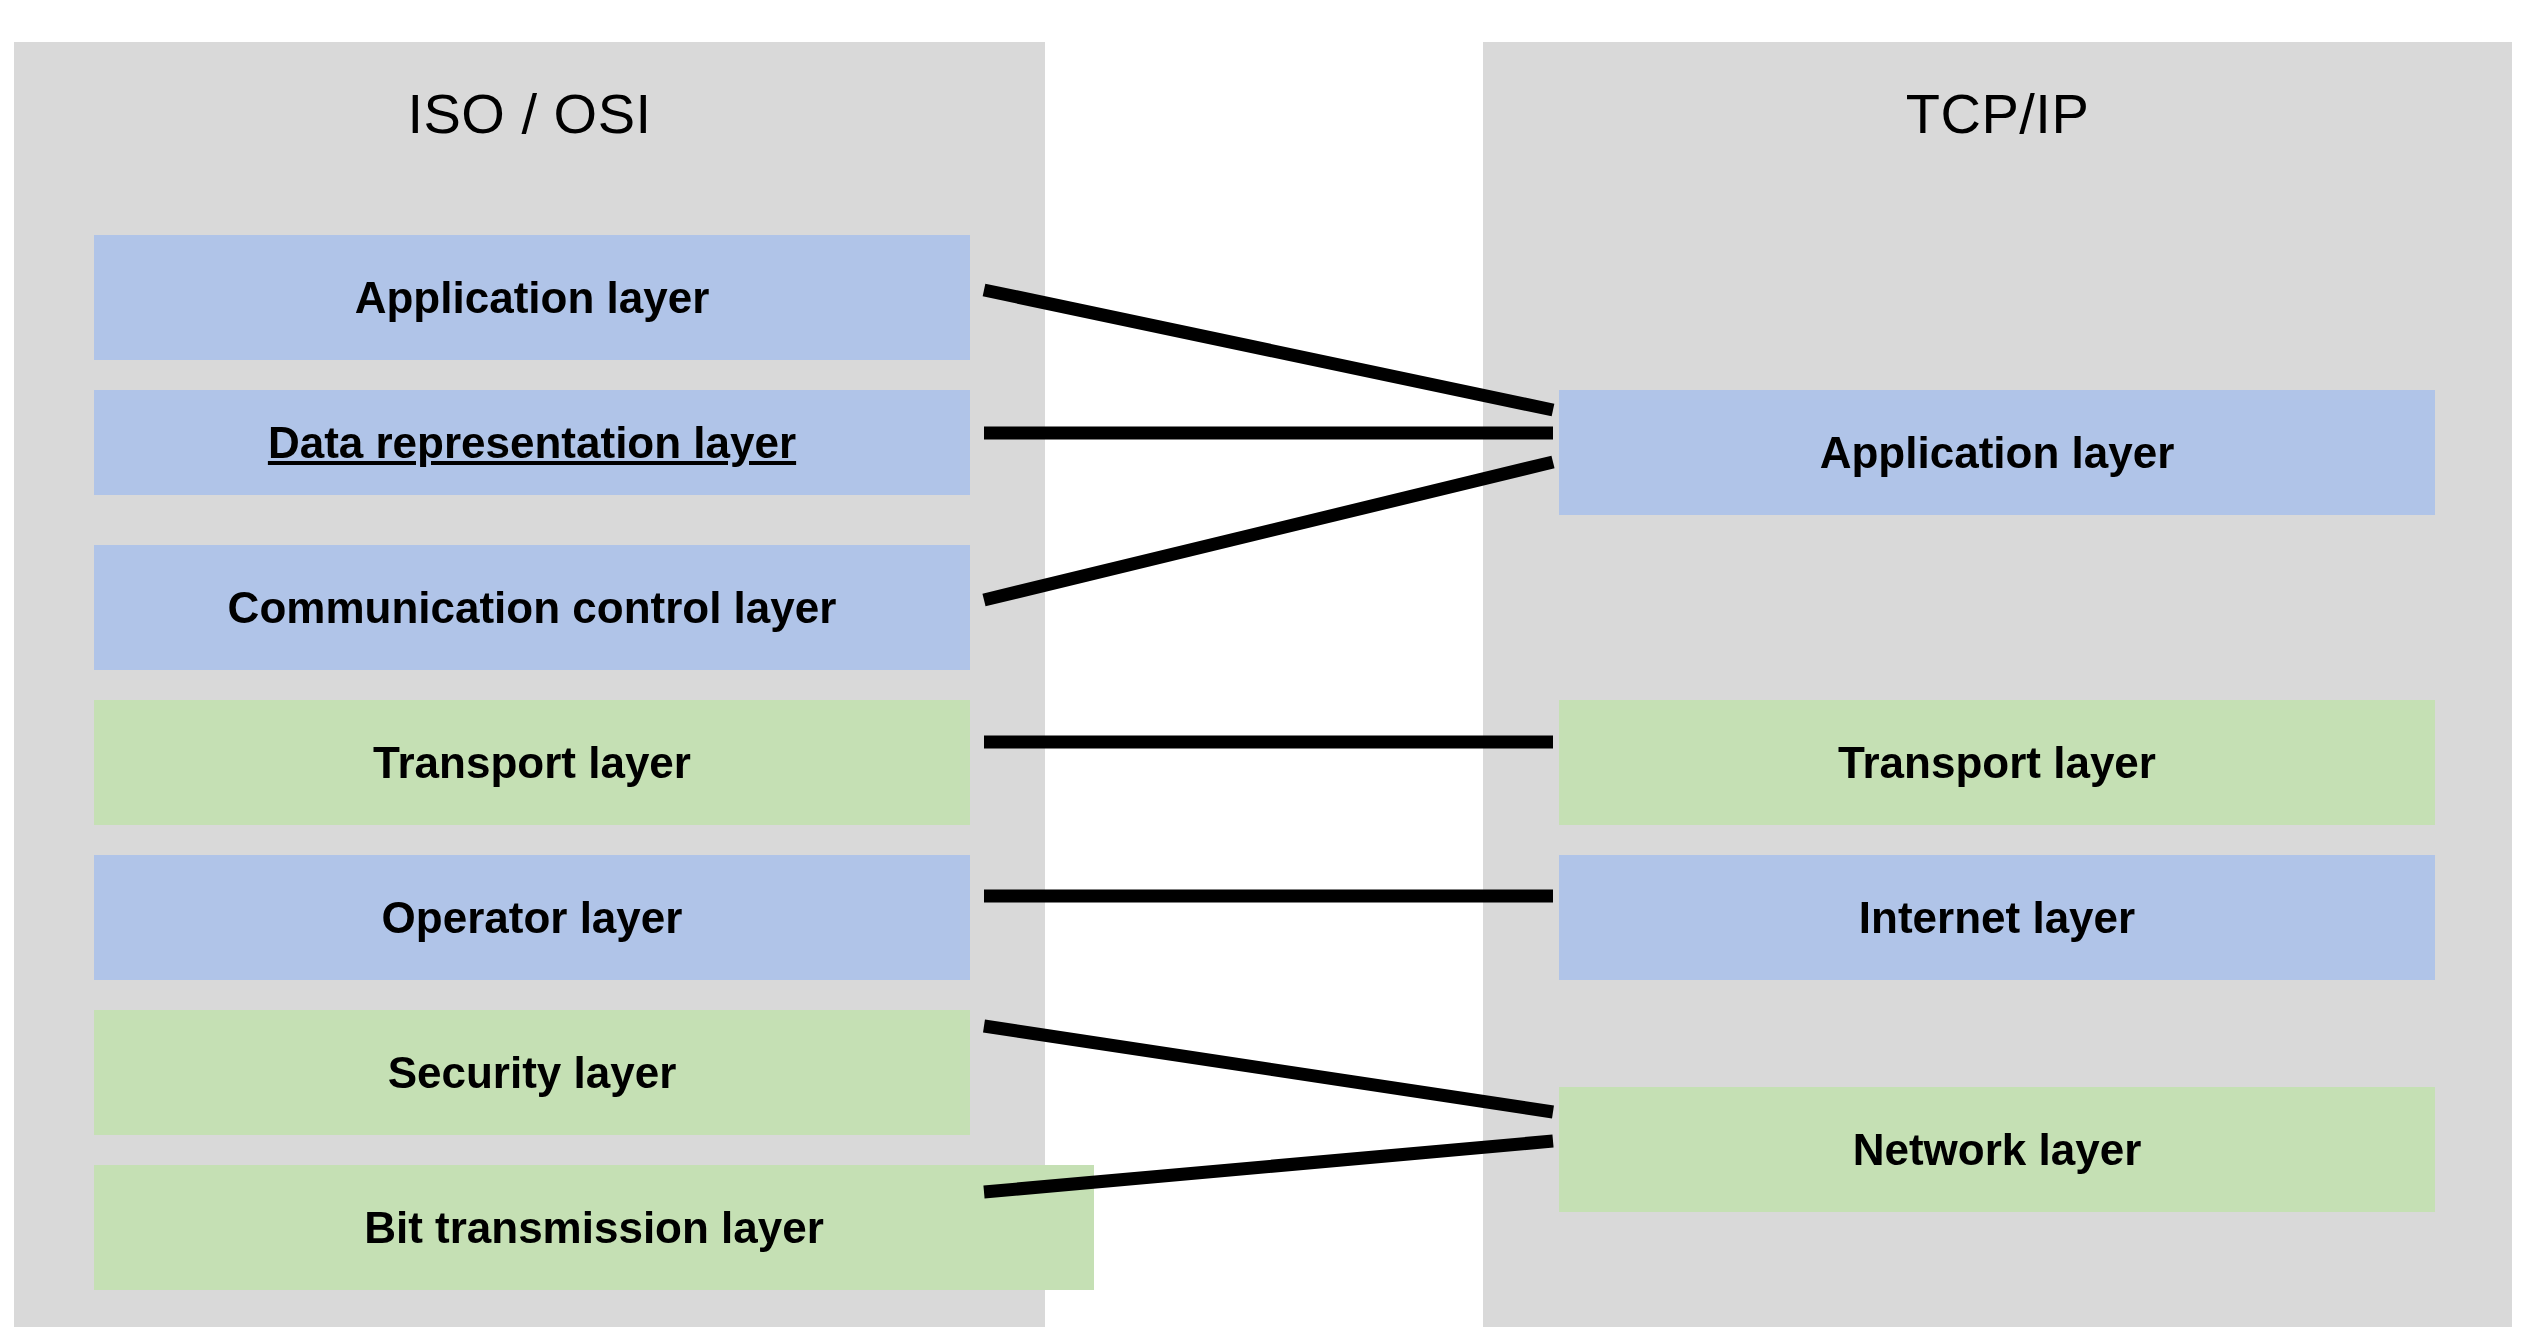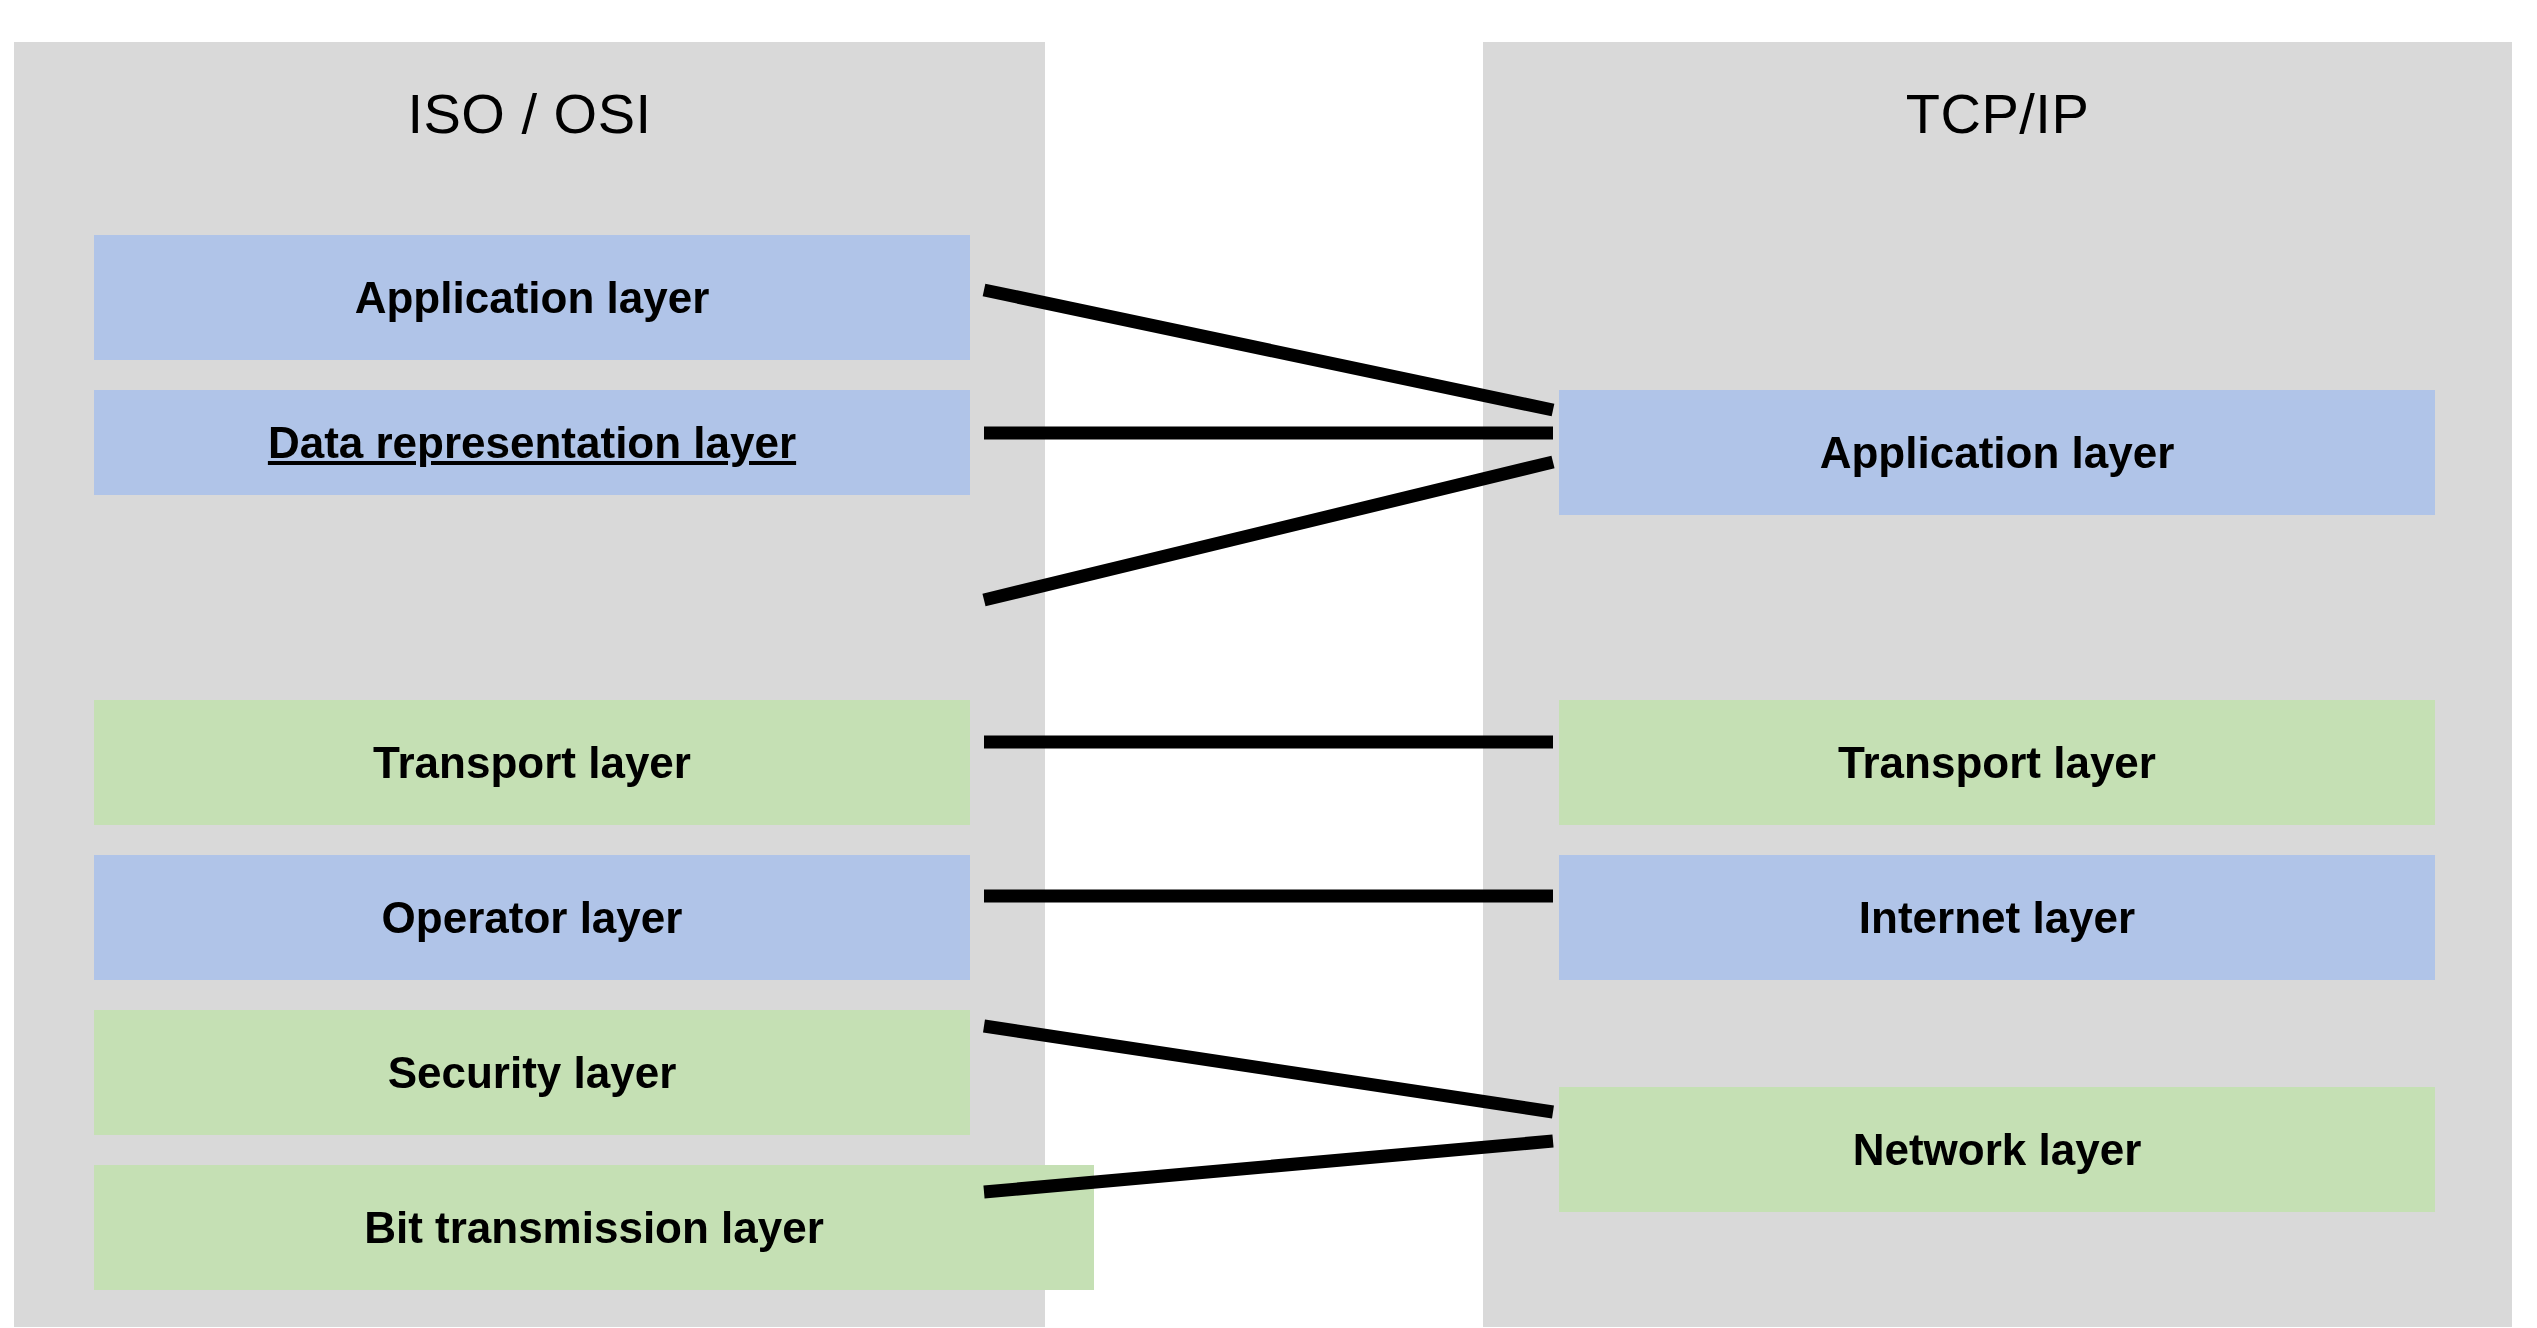--- a/index.html
+++ b/index.html
@@ -72,20 +72,21 @@
 </head>
 <body>
 
 <div id="stage">
 
   <div class="panel" id="panel-osi">
     <div class="panel-title">ISO / OSI</div>
 
     <div class="layer-box blue" style="left:80px; top:193px;  width:876px; height:125px;">Application layer</div>
     <div class="layer-box blue" style="left:80px; top:348px;  width:876px; height:105px;text-decoration:underline;">Data representation layer</div>
+    <div class="layer-box blue" style="left:80px; top:503px;  width:876px; height:125px;">Communication control layer</div>
     <div class="layer-box green" style="left:80px; top:658px;  width:876px; height:125px;">Transport layer</div>
     <div class="layer-box green" style="left:80px; top:968px;  width:876px; height:125px;">Security layer</div>
     <div class="layer-box blue" style="left:80px; top:813px;  width:876px; height:125px;">Operator layer</div>
     <div class="layer-box green" style="left:80px; top:1123px; width:1000px; height:125px;">Bit transmission layer</div>
   </div>
 
   <div class="panel" id="panel-tcp">
     <div class="panel-title">TCP/IP</div>
 
     <div class="layer-box blue" style="left:76px; top:348px;  width:876px; height:125px;">Application layer</div>

